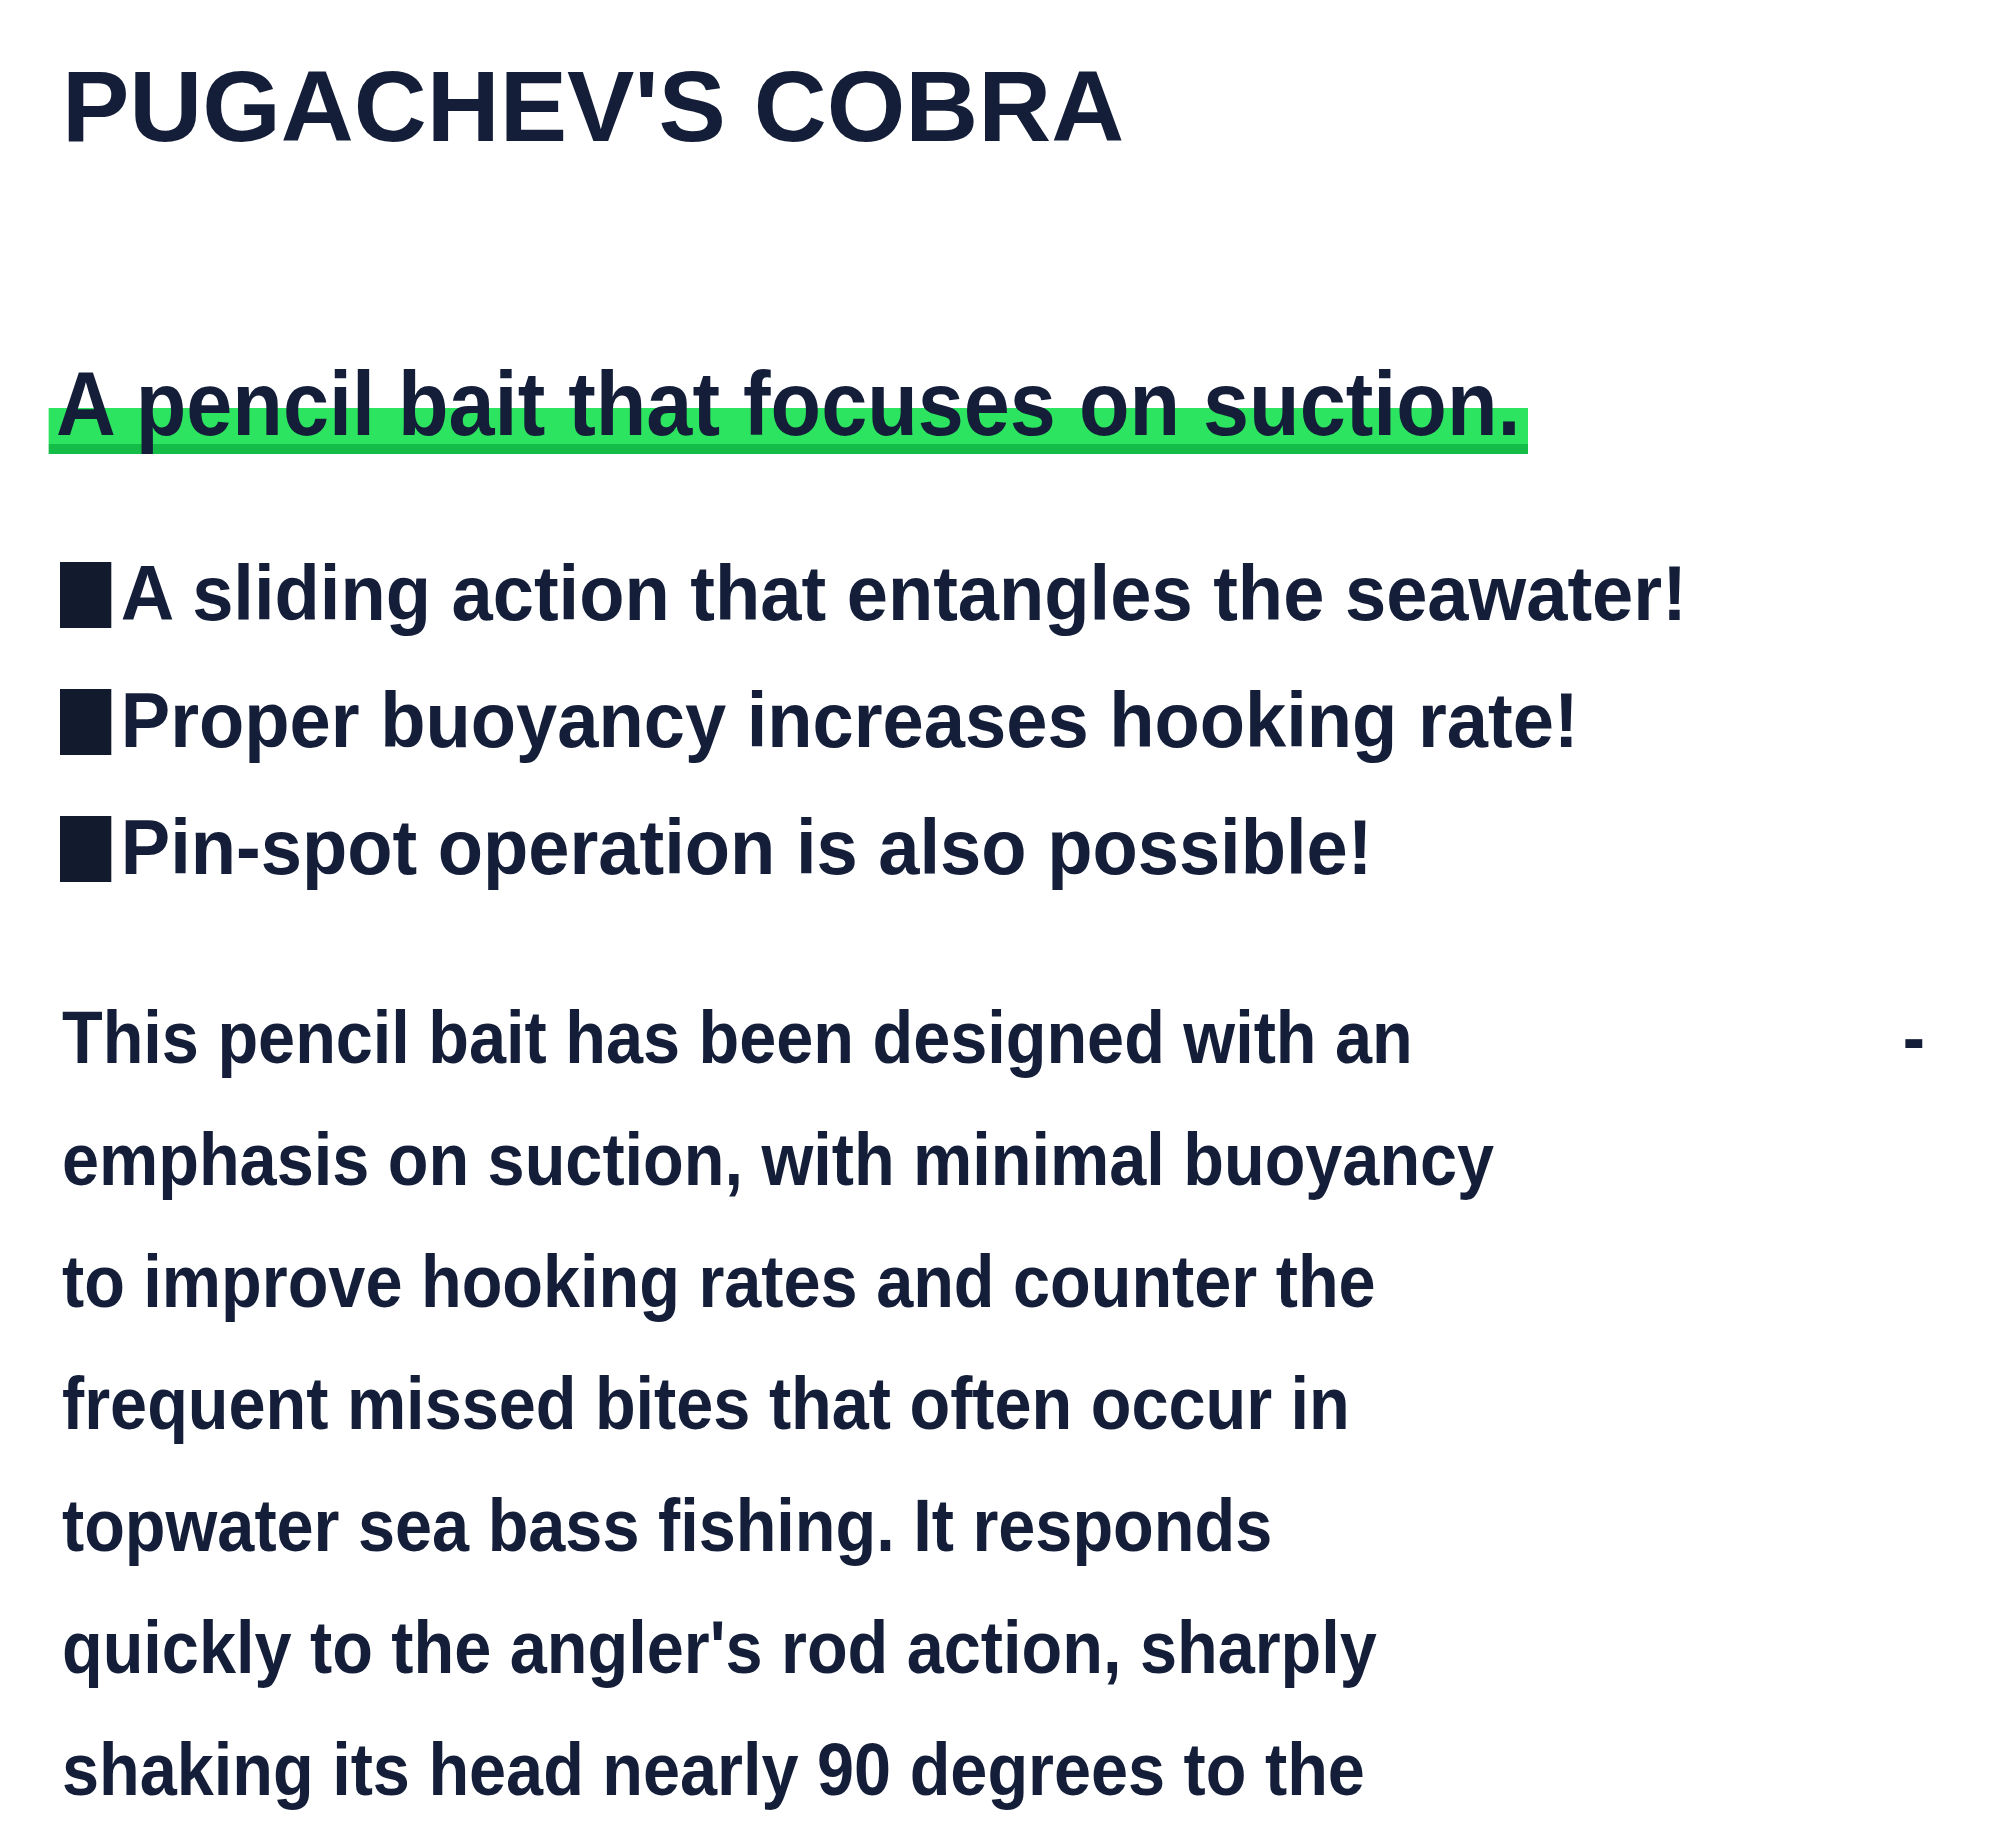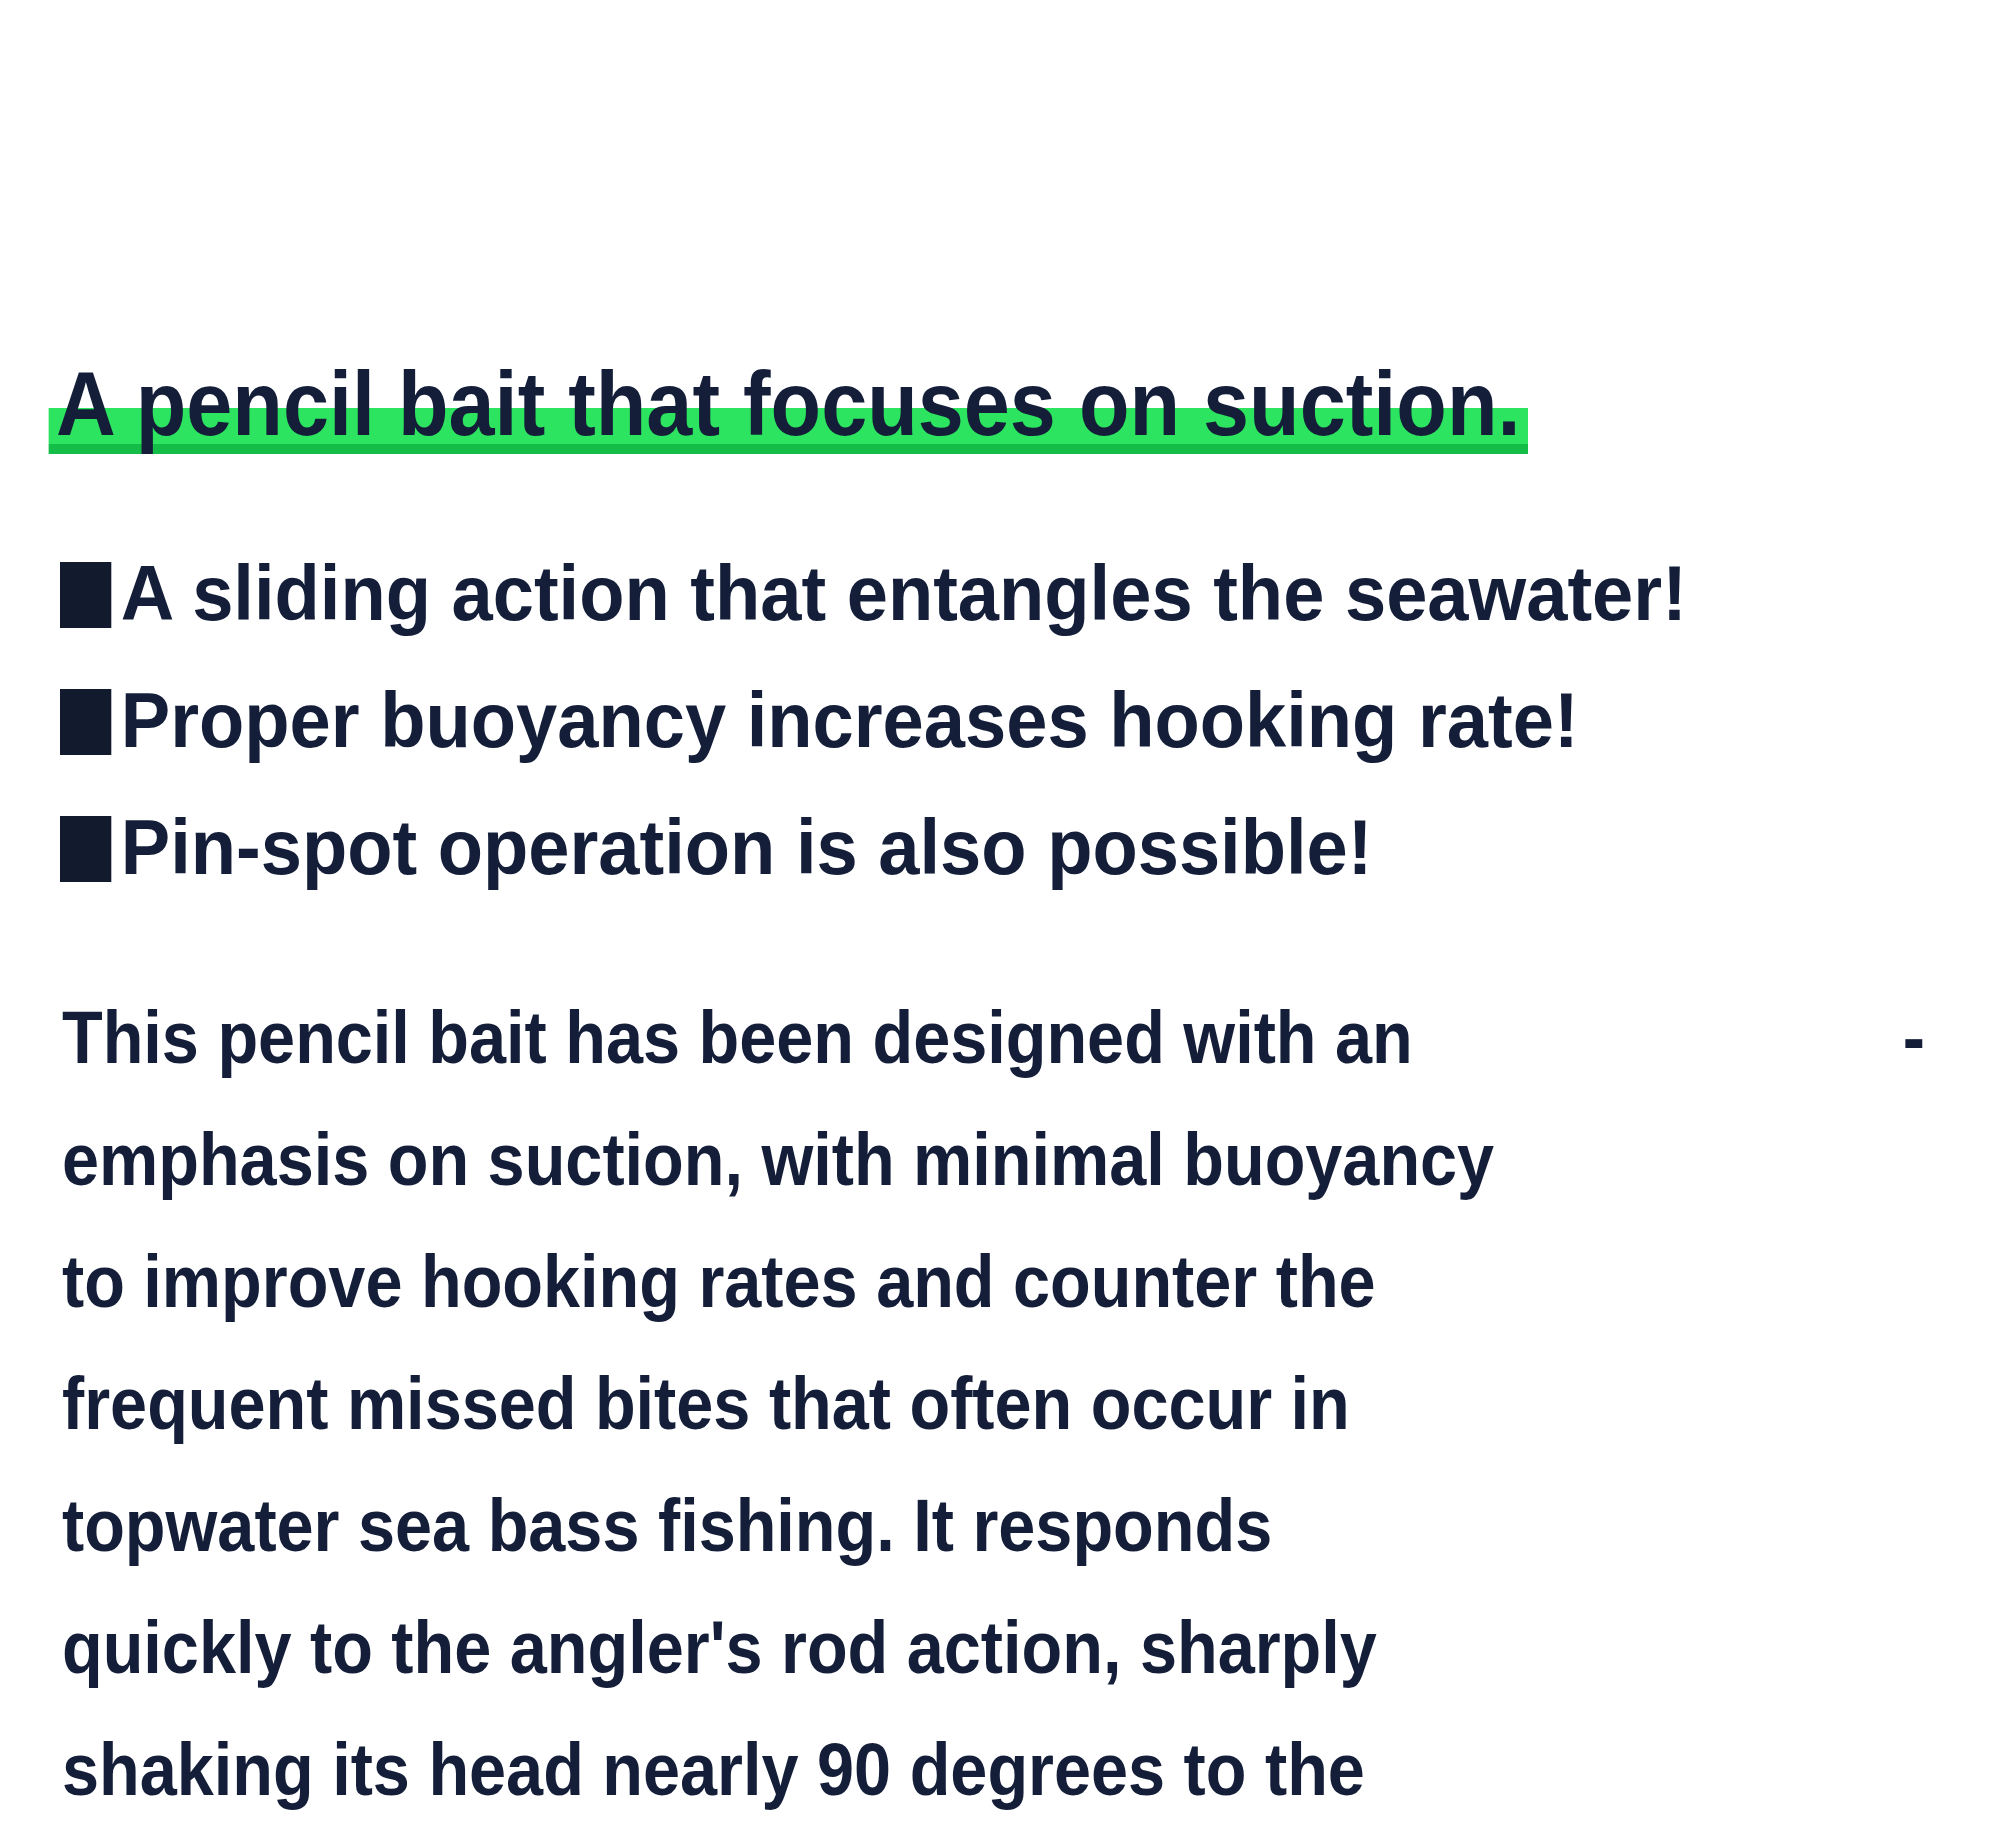--- a/index.html
+++ b/index.html
@@ -95,20 +95,21 @@
     position: absolute;
     right: 0;
     top: 0;
   }
 </style>
 </head>
 <body>
 
 <div class="page">
 
+  <h1 class="title">PUGACHEV'S COBRA</h1>
 
   <h2 class="subtitle"><span class="hl">A pencil bait that focuses on suction.</span></h2>
 
   <ul class="features">
     <li class="feature"><span class="sq"></span><span>A sliding action that entangles the seawater!</span></li>
     <li class="feature"><span class="sq"></span><span>Proper buoyancy increases hooking rate!</span></li>
     <li class="feature"><span class="sq"></span><span>Pin-spot operation is also possible!</span></li>
   </ul>
 
   <div class="desc">

